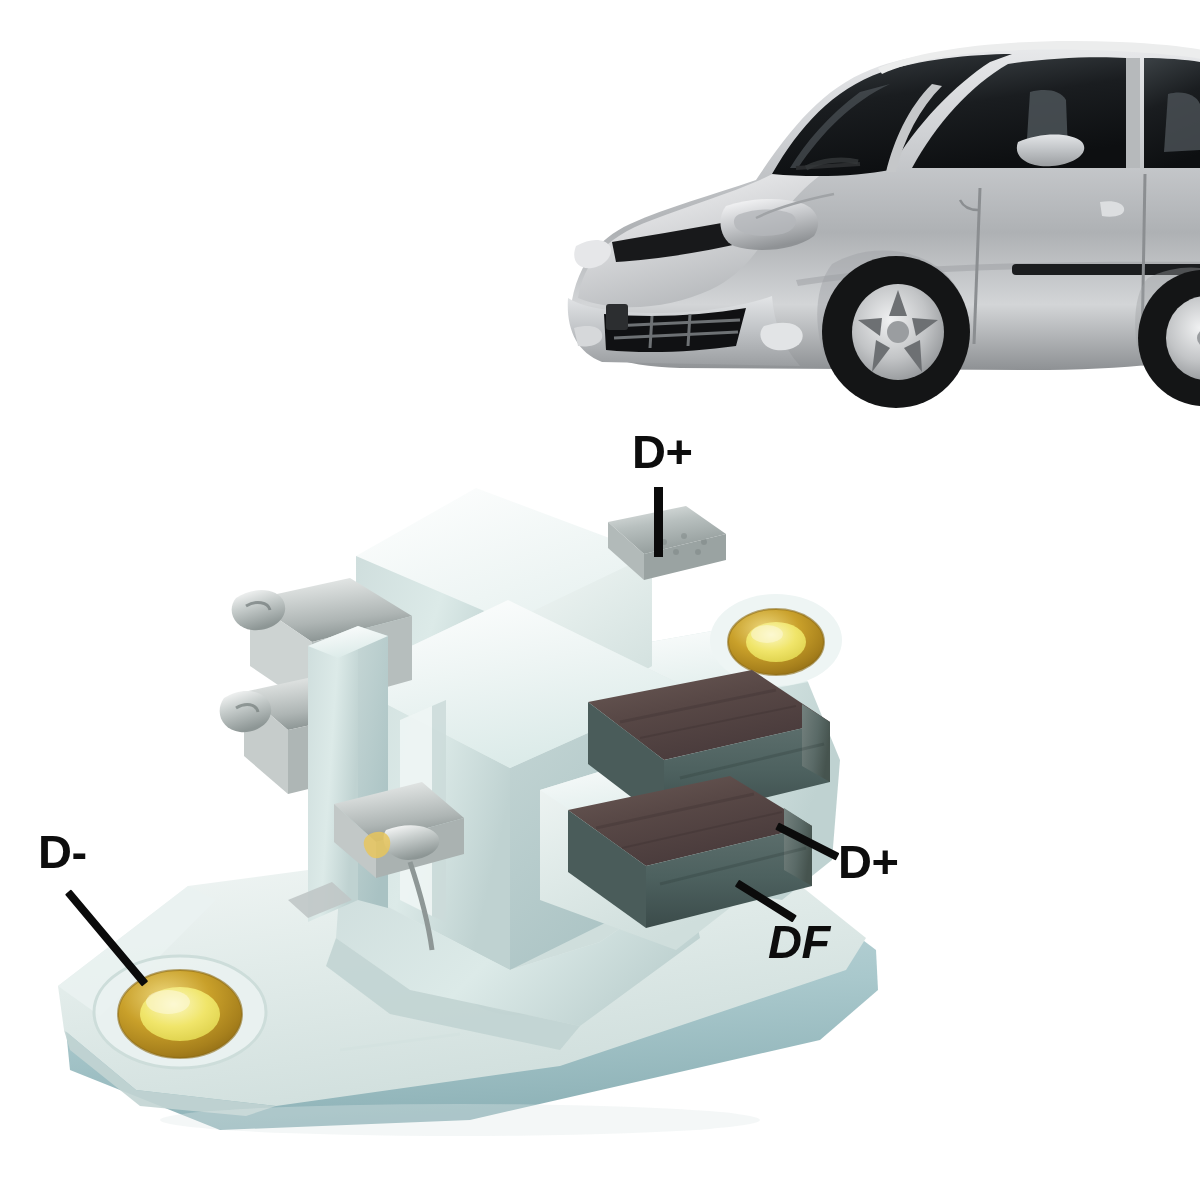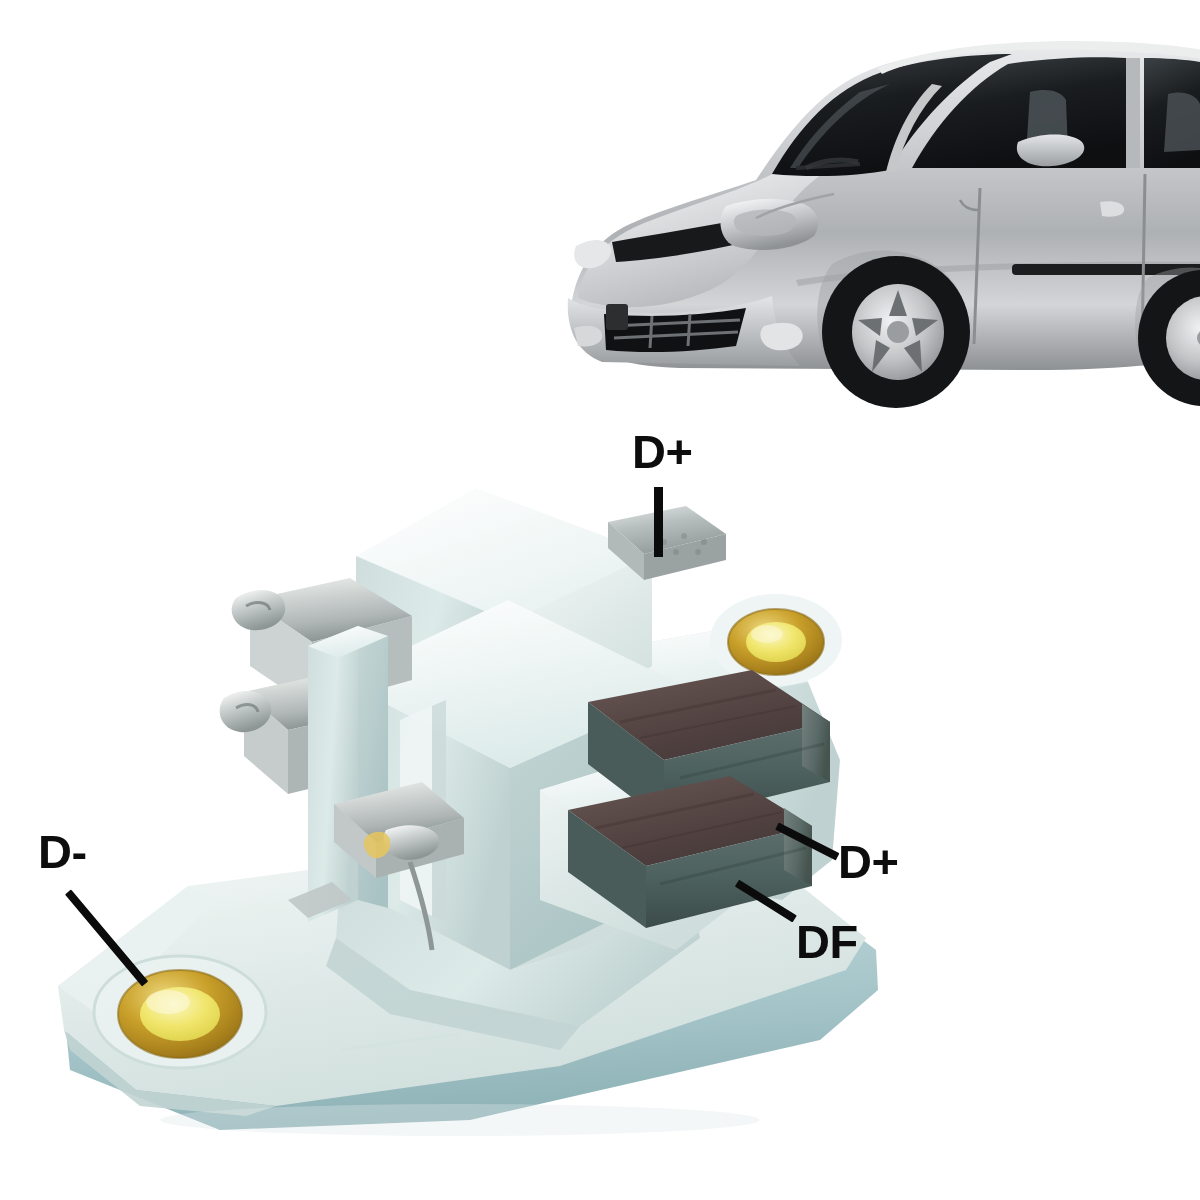--- a/index.html
+++ b/index.html
@@ -43,21 +43,21 @@
     font-weight: bold;
     font-size: 47px;
     line-height: 1;
     letter-spacing: -0.5px;
     white-space: nowrap;
     font-family: "Liberation Sans", sans-serif;
   }
   #label-dplus-top   { left: 632px; top: 428px; }
   #label-dminus      { left: 38px;  top: 828px; }
   #label-dplus-brush { left: 838px; top: 838px; }
-  #label-df          { left: 796px; top: 918px; }
+  #label-df          { left: 768px; top: 918px; font-style: italic; }
 
   
   .leader {
     position: absolute;
     background: #0b0b0b;
     transform-origin: 0 50%;
     border-radius: 1px;
   }
   #leader-dplus-top {
     left: 654px; top: 487px;

